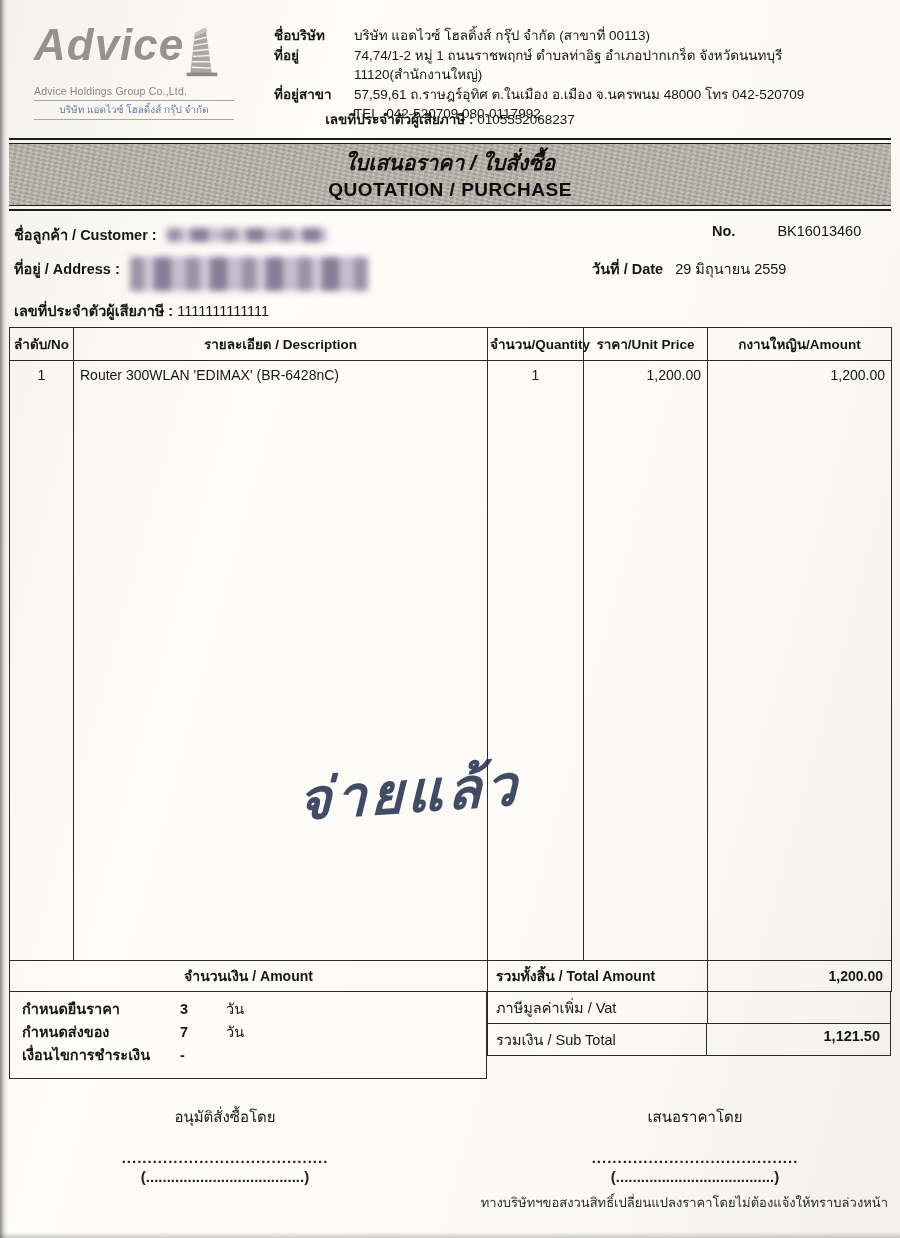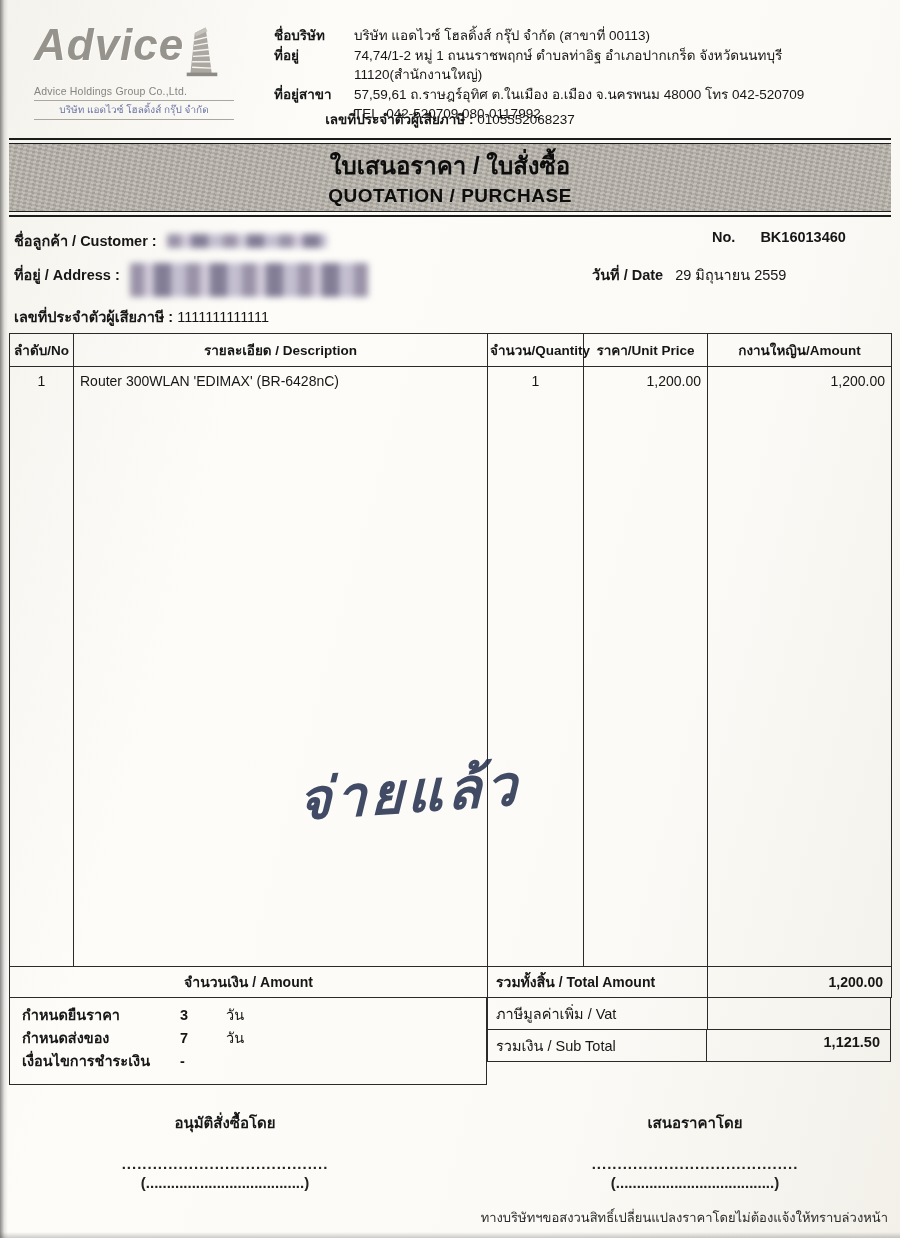--- a/index.html
+++ b/index.html
@@ -35,35 +35,35 @@
   .tax-line .lbl { font-weight:bold; }
 
   
   .banner-outer { margin:8px 9px 0; border-top:2px solid #1c1c1c; border-bottom:2px solid #1c1c1c; padding:3px 0; }
   .banner-inner { border-top:1px solid #1c1c1c; border-bottom:1px solid #1c1c1c;
     background-color:#b8b4ac;
     background-image:
       repeating-linear-gradient(12deg, rgba(255,255,255,.12) 0 2px, rgba(0,0,0,.05) 2px 4px),
       repeating-linear-gradient(100deg, rgba(110,105,95,.16) 0 3px, rgba(205,201,193,.14) 3px 6px);
     text-align:center; padding:2px 0 4px; }
-  .banner-title-thai { font-size:24px; font-weight:bold; color:#0d0d0d; }
+  .banner-title-thai { font-size:21px; font-weight:bold; color:#0d0d0d;font-style:italic; }
   .banner-title-en { font-size:19px; font-weight:bold; letter-spacing:.5px; color:#0d0d0d; }
 
   
   .customer { position:relative; margin:10px 0 0 14px; height:100px; font-size:14.5px; }
   .b { font-weight:bold; }
   .cust-row1 { position:absolute; top:2px; left:0; display:flex; align-items:center; }
   .cust-row2 { position:absolute; top:36px; left:0; display:flex; }
   .cust-row3 { position:absolute; top:78px; left:0; }
   .redacted { display:inline-block; filter:blur(3px); border-radius:2px;
     background:repeating-linear-gradient(90deg,#9a93a8 0 14px,#cfc9d8 14px 24px,#837d96 24px 41px,#c4bfd0 41px 56px); }
   .redacted-name { width:160px; height:14px; margin-left:10px; }
   .redacted-address { width:238px; height:34px; margin-left:10px; }
   .no-group { position:absolute; left:698px; top:2px; }
-  .no-group .val { font-weight:bold; margin-left:21px; }
+  .no-group .val { font-weight:normal; margin-left:38px; }
   .date-group { position:absolute; left:578px; top:36px; }
   .date-group .val { font-weight:normal; margin-left:8px; }
 
   
   .main-table { margin:6px 0 0 9px; width:882px; border-collapse:collapse; table-layout:fixed; font-size:14px; }
   .main-table th { border:1px solid #2a2a2a; font-weight:bold; padding:5px 2px; font-size:13.5px; background:transparent; }
   .main-table td.body-cell { border-left:1px solid #2a2a2a; border-right:1px solid #2a2a2a;
     height:600px; vertical-align:top; padding:6px 6px; }
   .main-table .summary-row td { border:1px solid #2a2a2a; padding:4px 8px; height:26px; }
   .c { text-align:center; } .r { text-align:right; }
@@ -83,25 +83,25 @@
   .total-row { display:flex; border:1px solid #2a2a2a; border-top:none; }
   .total-label { width:220px; padding:4px 8px; border-right:1px solid #2a2a2a; font-weight:normal; }
   .total-value { width:184px; text-align:right; padding:4px 10px; }
   .total-value.bold { font-weight:bold; }
 
   
   .signatures { position:relative; height:92px; margin-top:26px; font-size:15px; }
   .sig-block { position:absolute; width:260px; text-align:center; }
   .sig-left { left:95px; top:0; }
   .sig-right { left:565px; top:0;text-align:center; }
-  .sig-label { font-weight:bold; }
+  .sig-label { font-weight:normal; }
   .sig-dots { margin-top:20px; letter-spacing:1px; font-weight:bold; color:#222; }
   .sig-paren { margin-top:2px; font-weight:bold; color:#222; }
 
-  .footer-note { position:absolute; right:12px; bottom:10px; font-size:13px; color:#2b2b2b; }
+  .footer-note { position:absolute; right:12px; bottom:25px; font-size:13px; color:#2b2b2b; }
 </style>
 </head>
 <body>
 
 <div class="page">
   <div class="scan-edge-left"></div>
   <div class="scan-edge-bottom"></div>
 
   <div class="header">
     <div class="logo-block">

